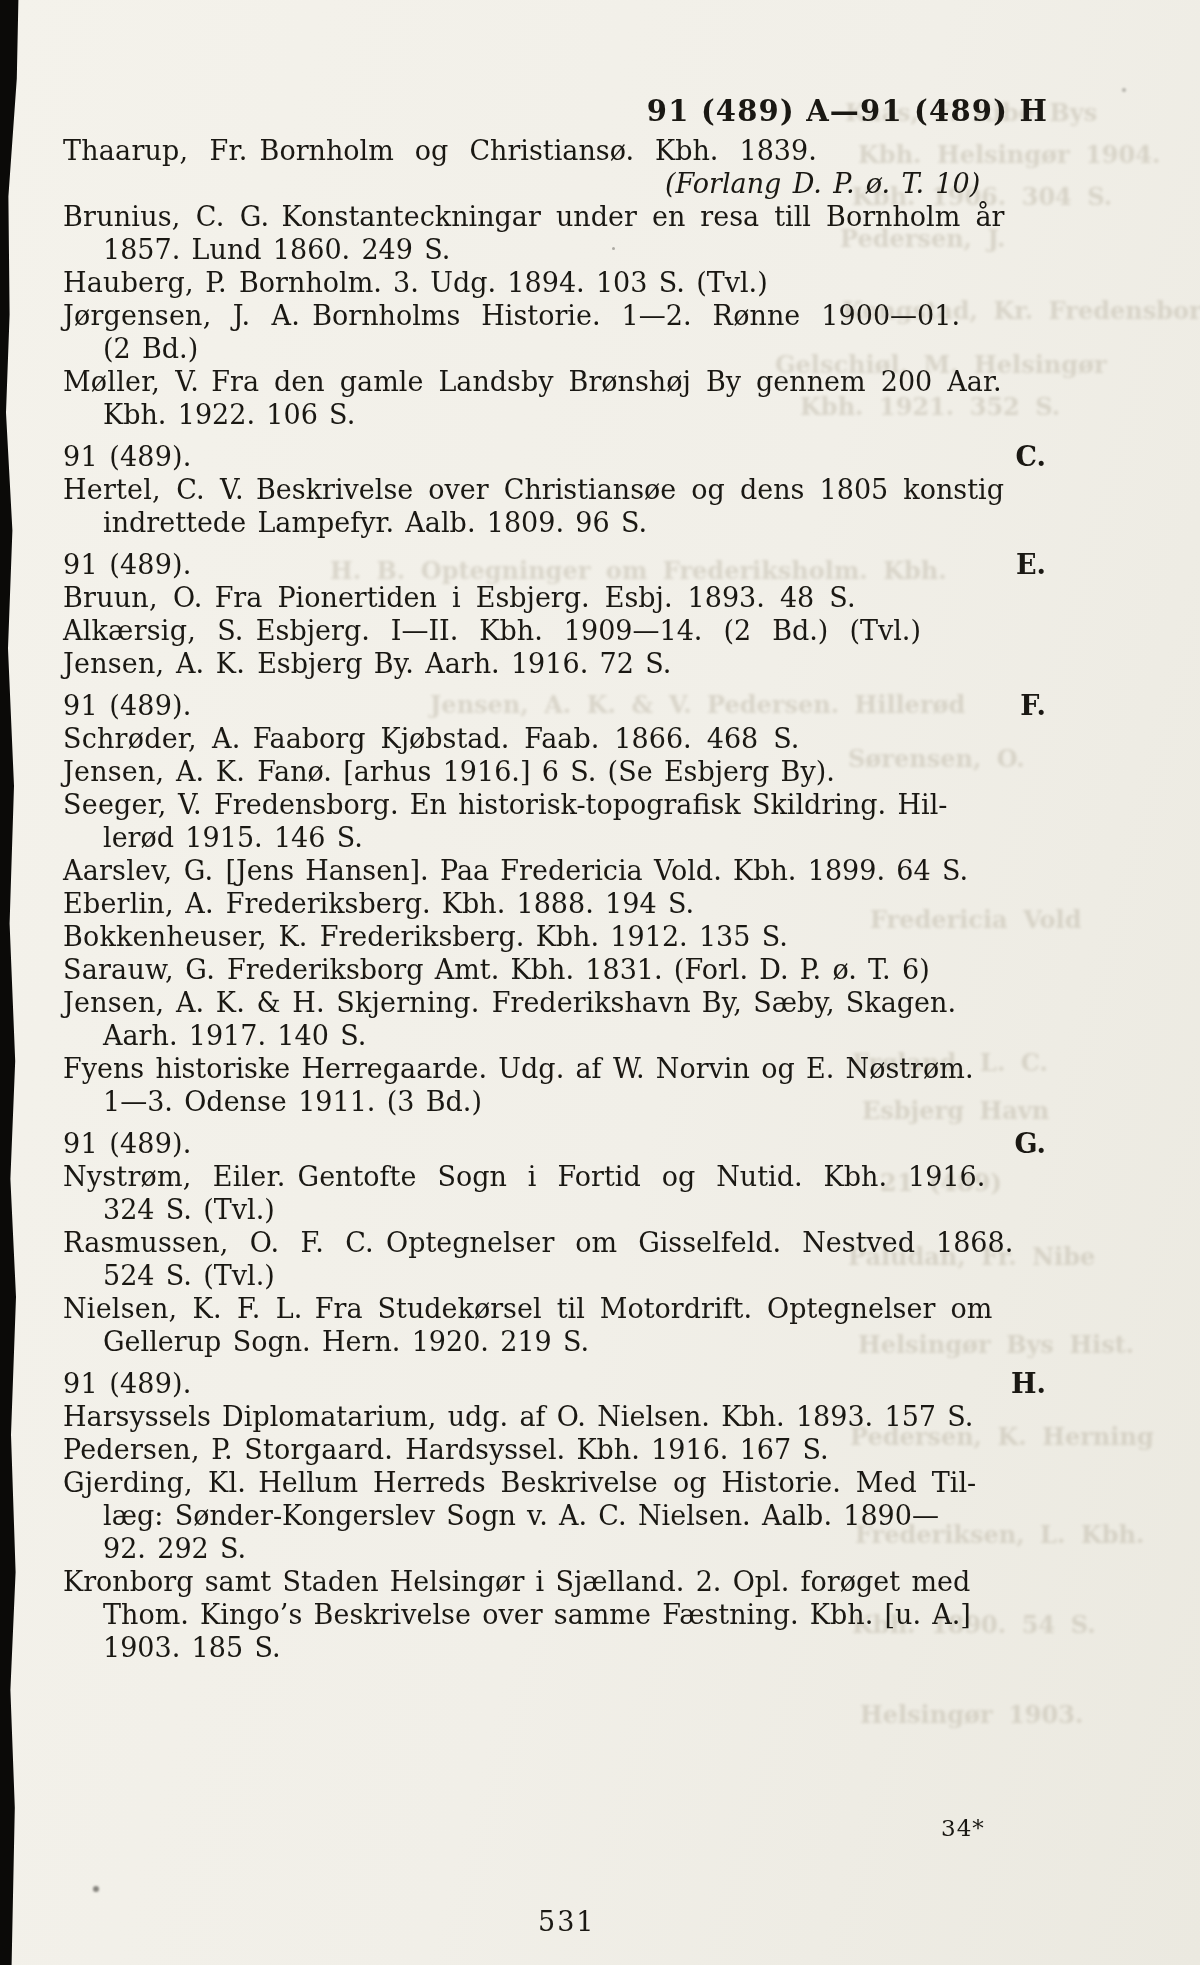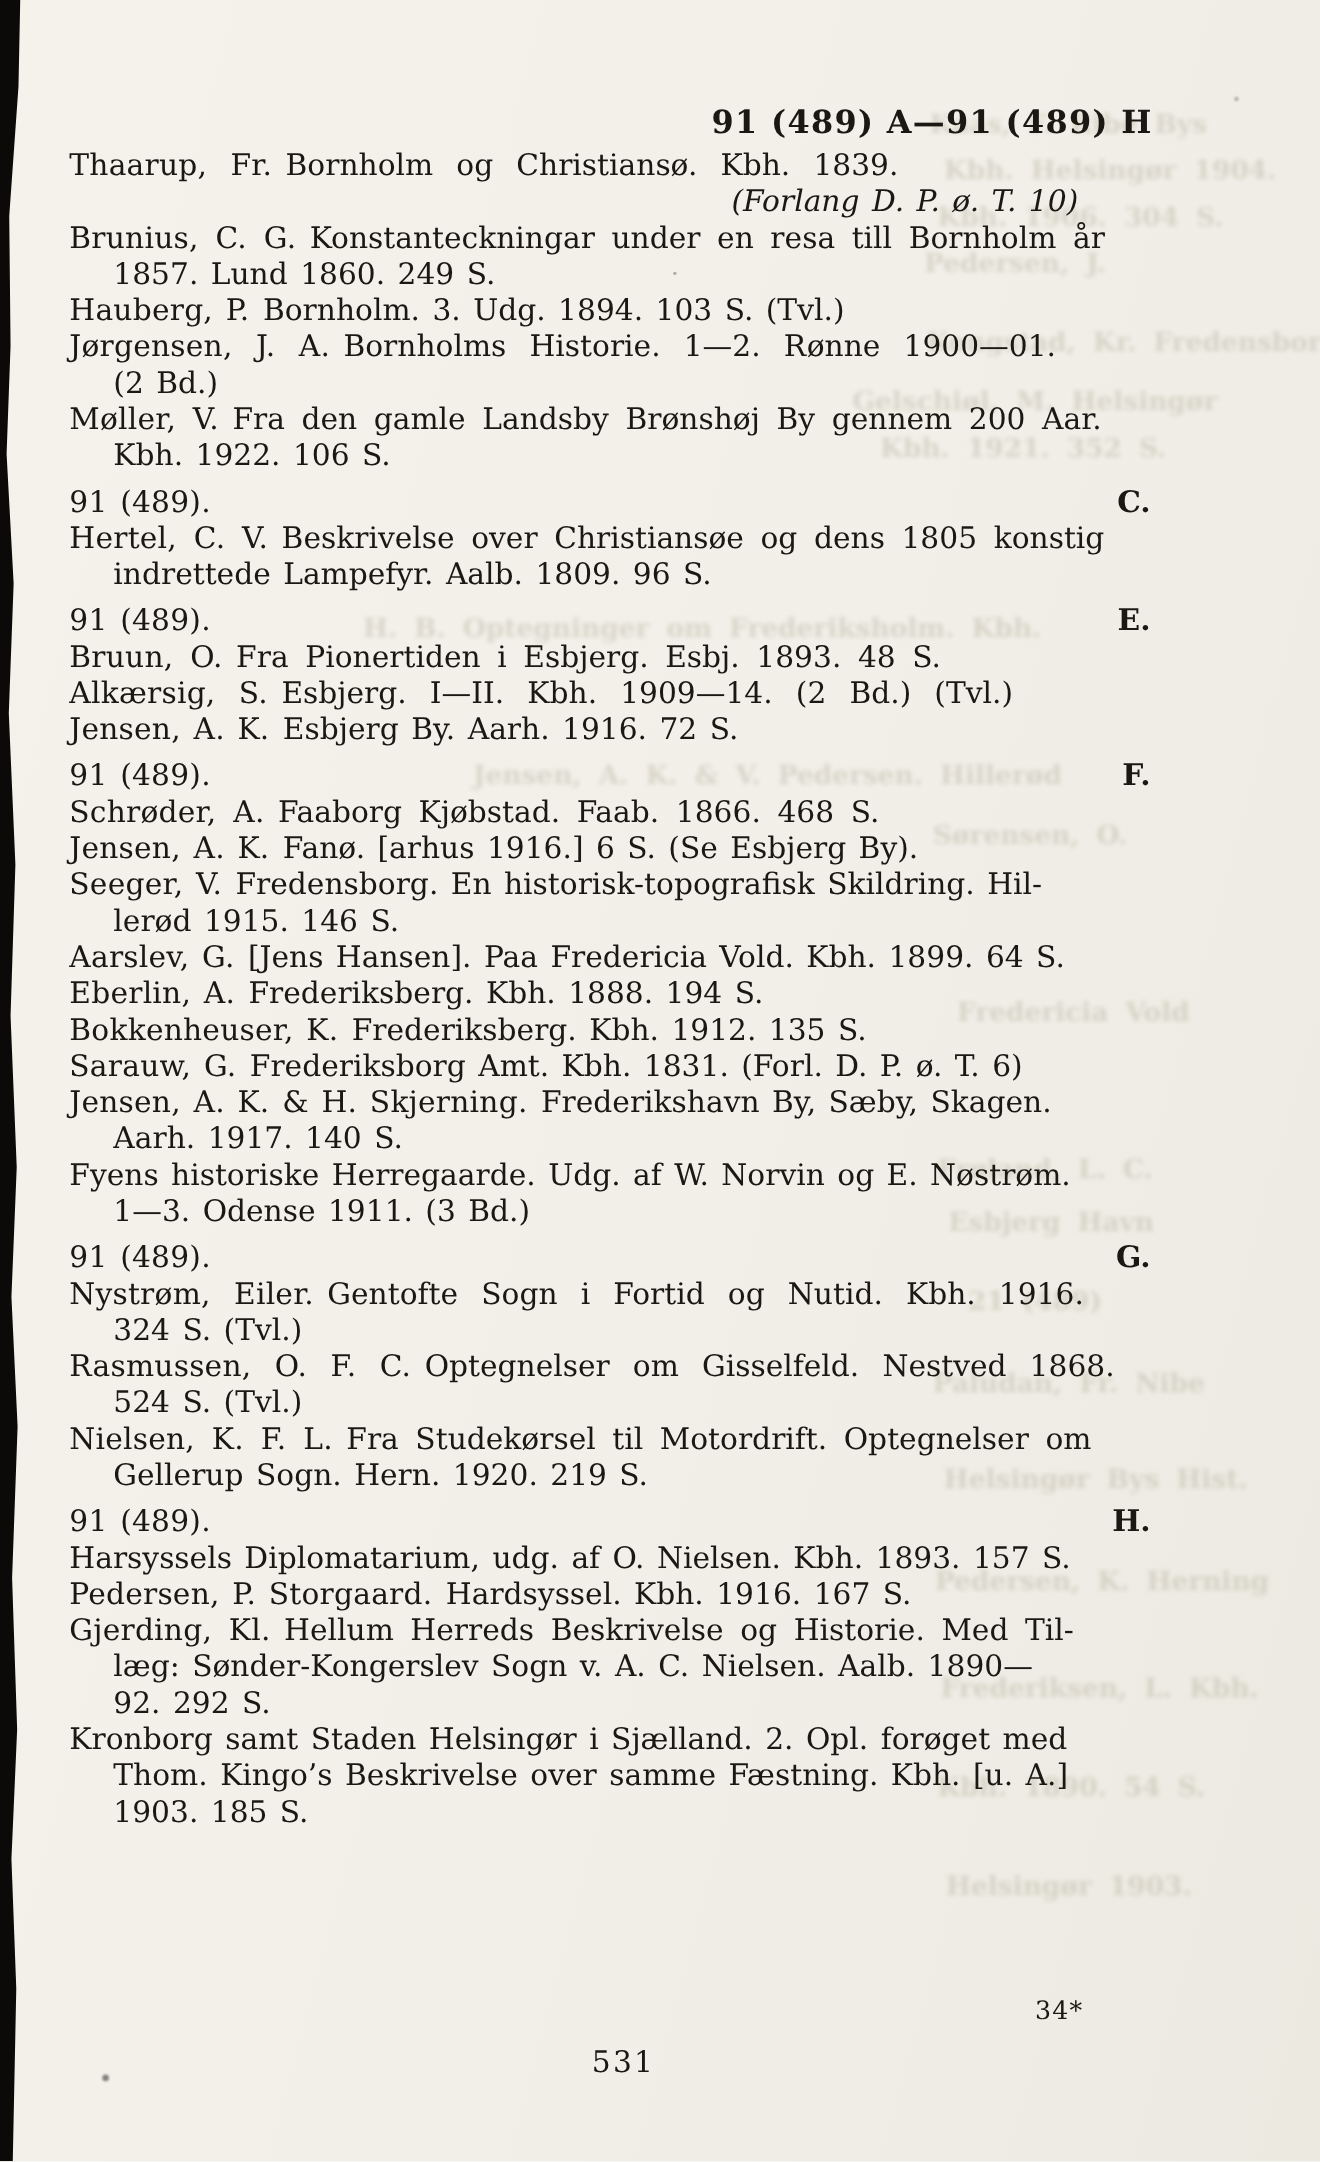--- a/index.html
+++ b/index.html
@@ -26,21 +26,21 @@
     white-space:nowrap;word-spacing:0.10em;
   }
   .line .b{font-weight:400;margin-right:0.45em;letter-spacing:0.2px;}
   .line .t{}
   .ind1{padding-left:40px;}
   .forlang{padding-left:602px;font-style:italic;}
   .sec{margin-top:9px;}
   .rletter{position:absolute;right:2px;top:0;font-weight:700;margin-right:0;}
   .ws1{word-spacing:0.24em;}
   .ws2{word-spacing:0.46em;}
-  .pagenum{position:absolute;left:538px;top:1860px;font-size:27px;letter-spacing:2px;z-index:2;}
+  .pagenum{position:absolute;left:538px;top:1906px;font-size:27px;letter-spacing:2px;z-index:2;}
   .sig{position:absolute;left:941px;top:1815px;font-size:23px;letter-spacing:1px;z-index:2;}
   
   .ghost-layer{position:absolute;inset:0;z-index:1;}
   .ghost{
     position:absolute;color:#a59d89;opacity:.32;filter:blur(1.7px);
     font-size:24px;white-space:nowrap;font-weight:700;word-spacing:.3em;
   }
   .speck{position:absolute;background:#2a2822;border-radius:50%;z-index:4;}
   .s1{left:93px;top:1886px;width:6px;height:6px;opacity:.55;filter:blur(1px);}
   .s2{left:1122px;top:88px;width:4px;height:4px;opacity:.30;filter:blur(1px);}

